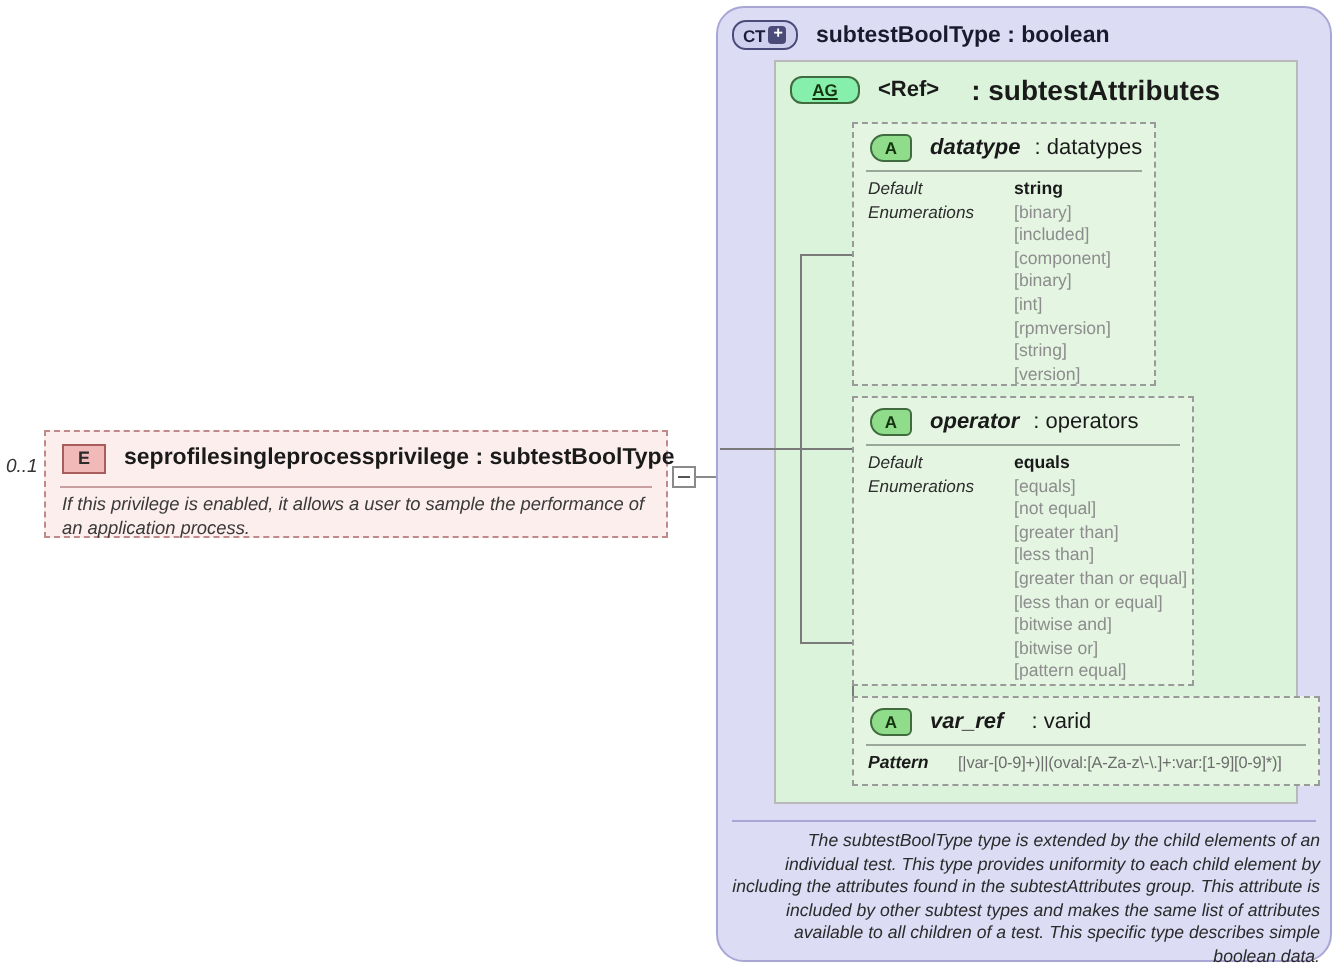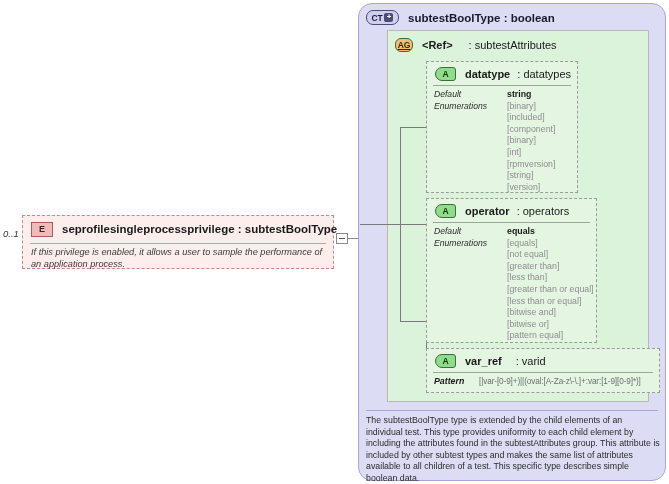--- a/index.html
+++ b/index.html
@@ -173,42 +173,42 @@
     display: flex;
     align-items: center;
     padding: 5px 0 0 7px;
     height: 22px;
     box-sizing: border-box;
   }
   .badge-ag {
     display: flex;
     align-items: center;
     justify-content: center;
-    width: 18px;
+    width: 35px;
     height: 14px;
     border: 1.3px solid #3f6b3f;
     border-radius: 6px;
-    background: #fdba74;
+    background: #86efac;
     font-size: 8.5px;
     font-weight: bold;
     color: #16330f;
     box-sizing: border-box;
     flex: 0 0 auto;
     text-decoration: underline;
   }
   #ag-ref {
     margin-left: 9px;
     font-size: 11px;
     font-weight: bold;
     color: #1a1a1a;
   }
   #ag-type {
     margin-left: 16px;
-    font-size: 11px;
-    font-weight: normal;
+    font-size: 14px;
+    font-weight: bold;
     color: #1a1a1a;
   }
 
   
   .tree-v {
     position: absolute;
     background: #7a7a7a;
     width: 1px;
   }
   .tree-h {
@@ -244,20 +244,21 @@
     font-weight: bold;
     color: #16330f;
     box-sizing: border-box;
     flex: 0 0 auto;
   }
   .attr-name {
     margin-left: 9px;
     font-size: 11px;
     font-weight: bold;
     color: #1a1a1a;
+    font-style: italic;
   }
   .attr-type {
     margin-left: 7px;
     font-size: 11px;
     font-weight: normal;
     color: #1a1a1a;
   }
   .attr-rule {
     height: 1px;
     background: #9aa79a;
@@ -317,22 +318,24 @@
     width: 292px;
     height: 1px;
     background: #a9a6d6;
   }
   #ct-doc {
     position: absolute;
     left: 7px;
     top: 411px;
     width: 294px;
     font-size: 8.8px;
+    font-style: italic;
     color: #2b2b2b;
     line-height: 11.6px;
+    text-align: right;
   }
 </style>
 </head>
 <body>
 
 <div id="cardinality">0..1</div>
 
 <div id="element-box">
   <div id="element-header">
     <div class="badge-e">E</div>

